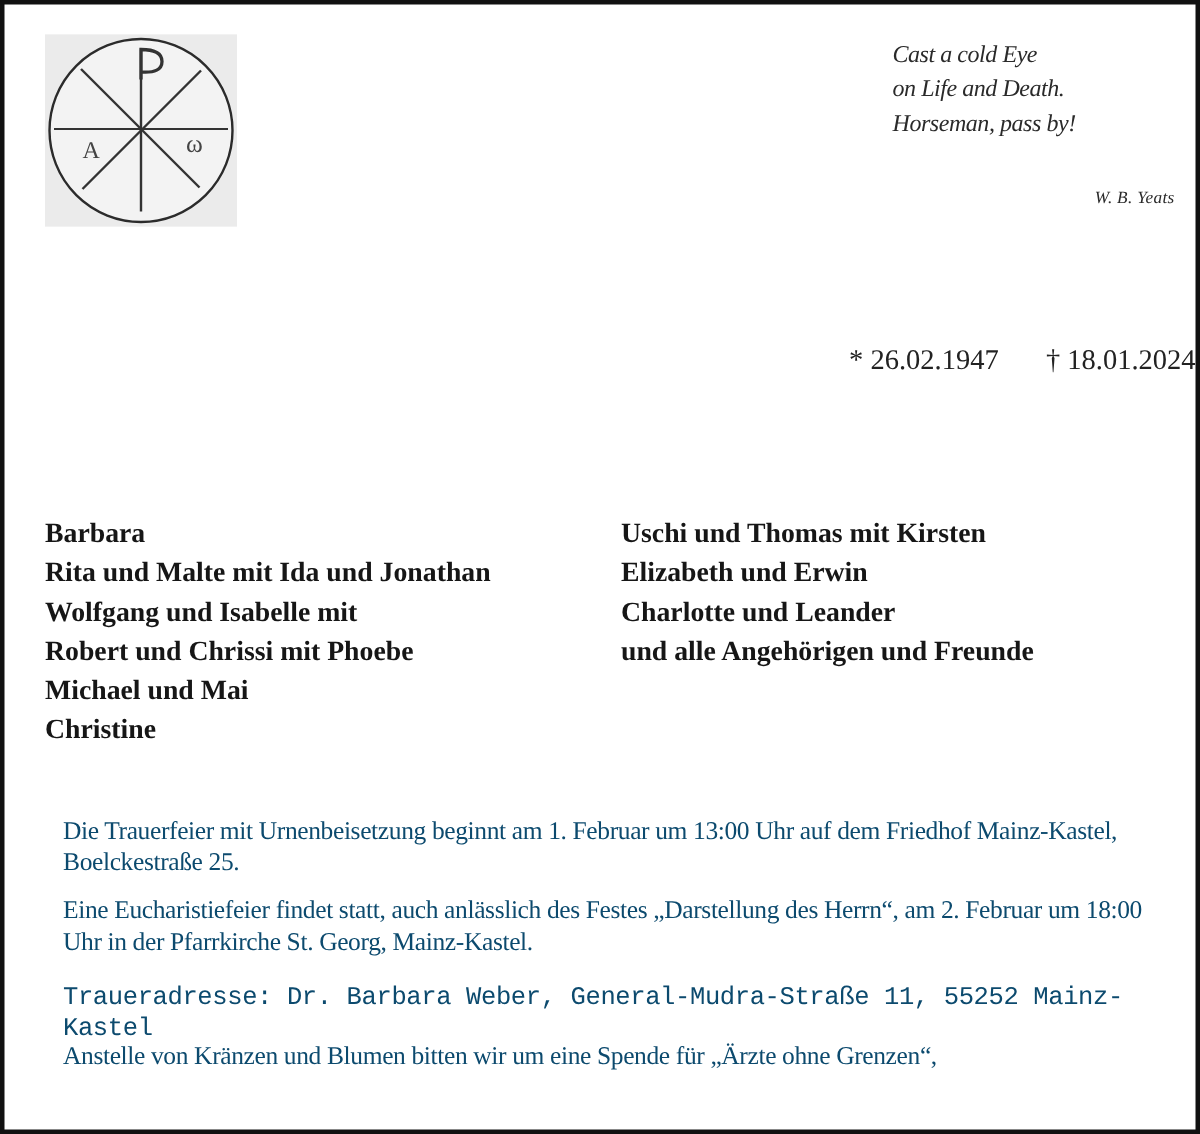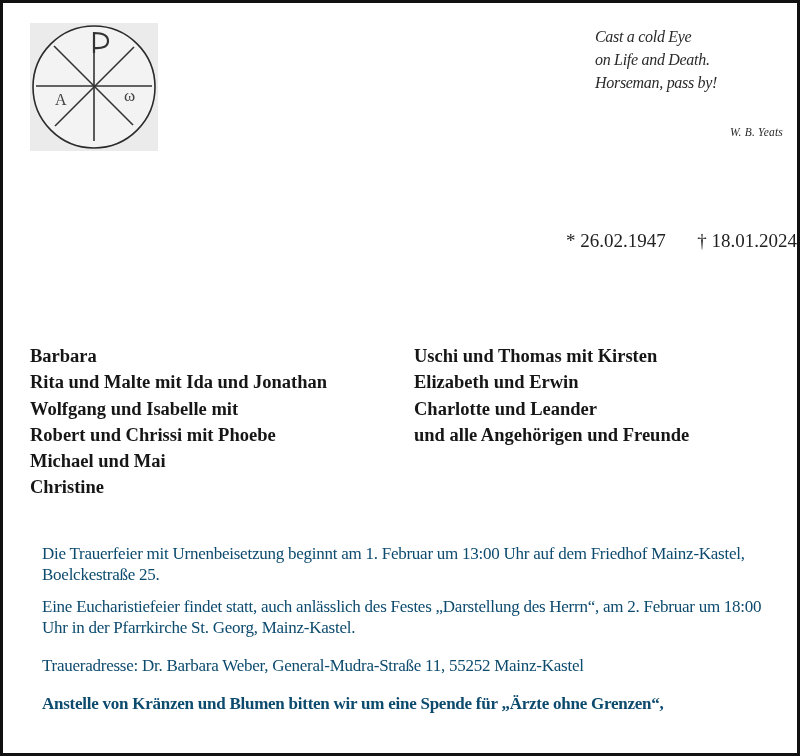--- a/index.html
+++ b/index.html
@@ -104,22 +104,22 @@
       right: 16px;
       font-size: 17px;
       line-height: 21px;
       color: #0c4a6e;
       letter-spacing: -0.25px;
       margin-left: 12px;
     }
     .info p { margin: 0; }
     .info.p1 { top: 540px; }
     .info.p2 { top: 593px; }
-    .info.p3 { top: 652px; }
-    .info.p4 { top: 690px; font-weight: bold; }
+    .info.p3 { top: 652px; font-family: Liberation Mono, monospace; }
+    .info.p4 { top: 690px; }
   </style>
 </head>
 <body>
 
 <div class="card">
 
   <div class="emblem">
     <svg viewBox="0 0 128 128" xmlns="http://www.w3.org/2000/svg">
       <rect x="0" y="0" width="128" height="128" fill="#ebebeb"></rect>
       <circle cx="64" cy="64" r="61" fill="#f3f3f3" stroke="#2b2b2b" stroke-width="1.6"></circle>

